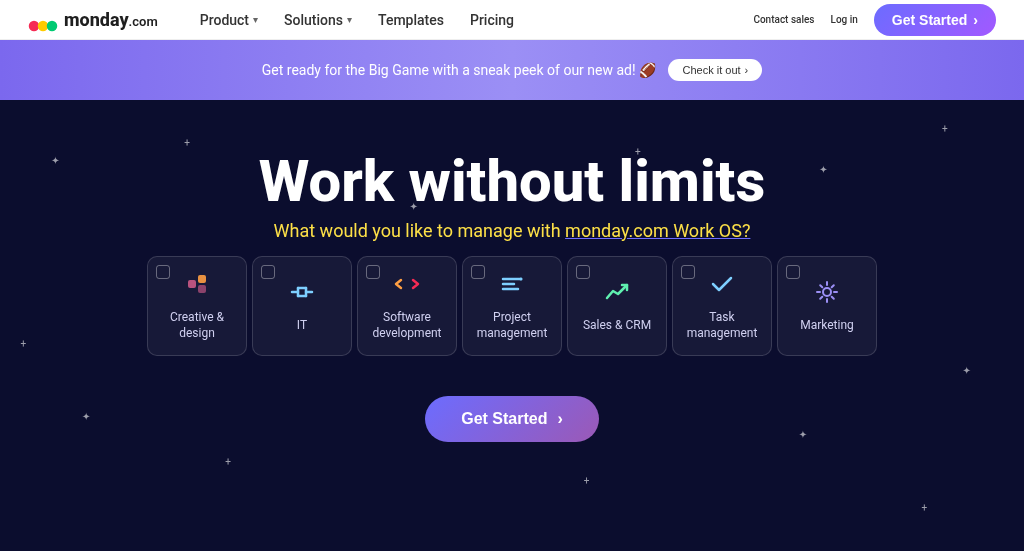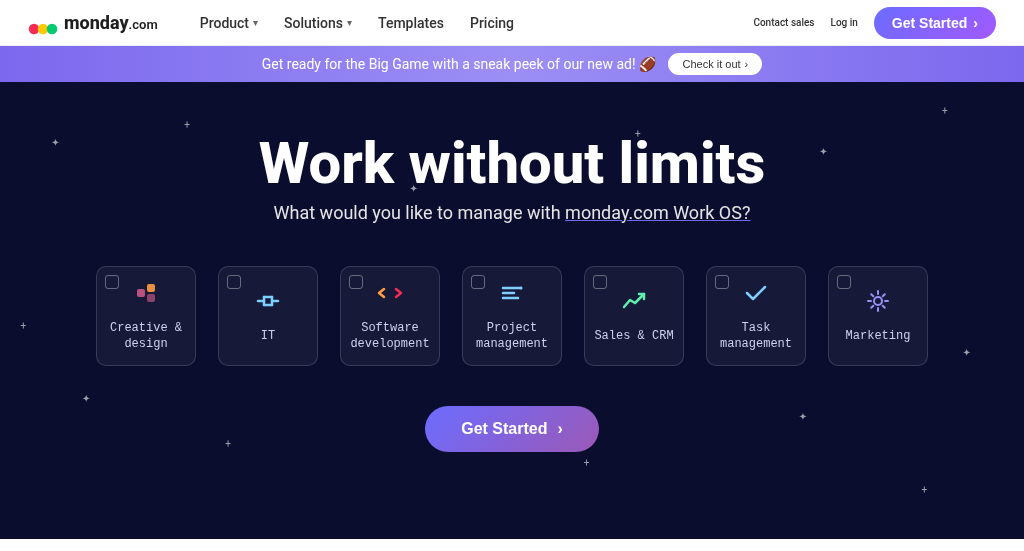--- a/index.html
+++ b/index.html
@@ -4,21 +4,21 @@
   <style>
     * { margin: 0; padding: 0; box-sizing: border-box; }
     body { font-family: -apple-system, BlinkMacSystemFont, 'Segoe UI', Roboto, sans-serif; overflow-x: hidden; }
 
     
     .navbar {
       background: #fff;
       display: flex;
       align-items: center;
       padding: 0 28px;
-      height: 46px;
+      height: 40px;
       border-bottom: 1px solid #eee;
       position: relative;
       z-index: 10;
     }
     .logo {
       display: flex;
       align-items: center;
       gap: 6px;
       margin-right: 32px;
     }
@@ -73,21 +73,21 @@
     }
 
     
     .announcement-banner {
       background: linear-gradient(90deg, #7b68ee, #9b8ff5, #7b68ee);
       display: flex;
       align-items: center;
       justify-content: center;
       gap: 12px;
       padding: 10px 20px;
-      height: 36px;
+      height: 60px;
     }
     .announcement-text {
       color: #fff;
       font-size: 14px;
       font-weight: 400;
     }
     .check-it-out-btn {
       background: #fff;
       color: #333;
       border: none;
@@ -125,37 +125,36 @@
       font-size: 58px;
       font-weight: 800;
       color: #fff;
       text-align: center;
       margin-bottom: 6px;
       line-height: 1.1;
       z-index: 2;
     }
     .hero-subtitle {
       font-size: 18px;
-      color: #e5e5e5;
-      margin-bottom: 43px;
+      color: #fde047;
+      margin-bottom: 15px;
       z-index: 2;
     }
     .hero-subtitle u { text-decoration: underline; text-decoration-color: #6c6cff; }
 
     
     .cards-row {
       display: flex;
-      gap: 22px;
+      gap: 5px;
       justify-content: center;
       flex-wrap: nowrap;
       margin-bottom: 40px;
       z-index: 2;
       width: 100%;
       max-width: 1000px;
-      font-family: Liberation Mono, monospace;
     }
     .card {
       background: rgba(255,255,255,0.05);
       border: 1px solid rgba(255,255,255,0.15);
       border-radius: 10px;
       width: 100px;
       height: 100px;
       display: flex;
       flex-direction: column;
       align-items: center;

